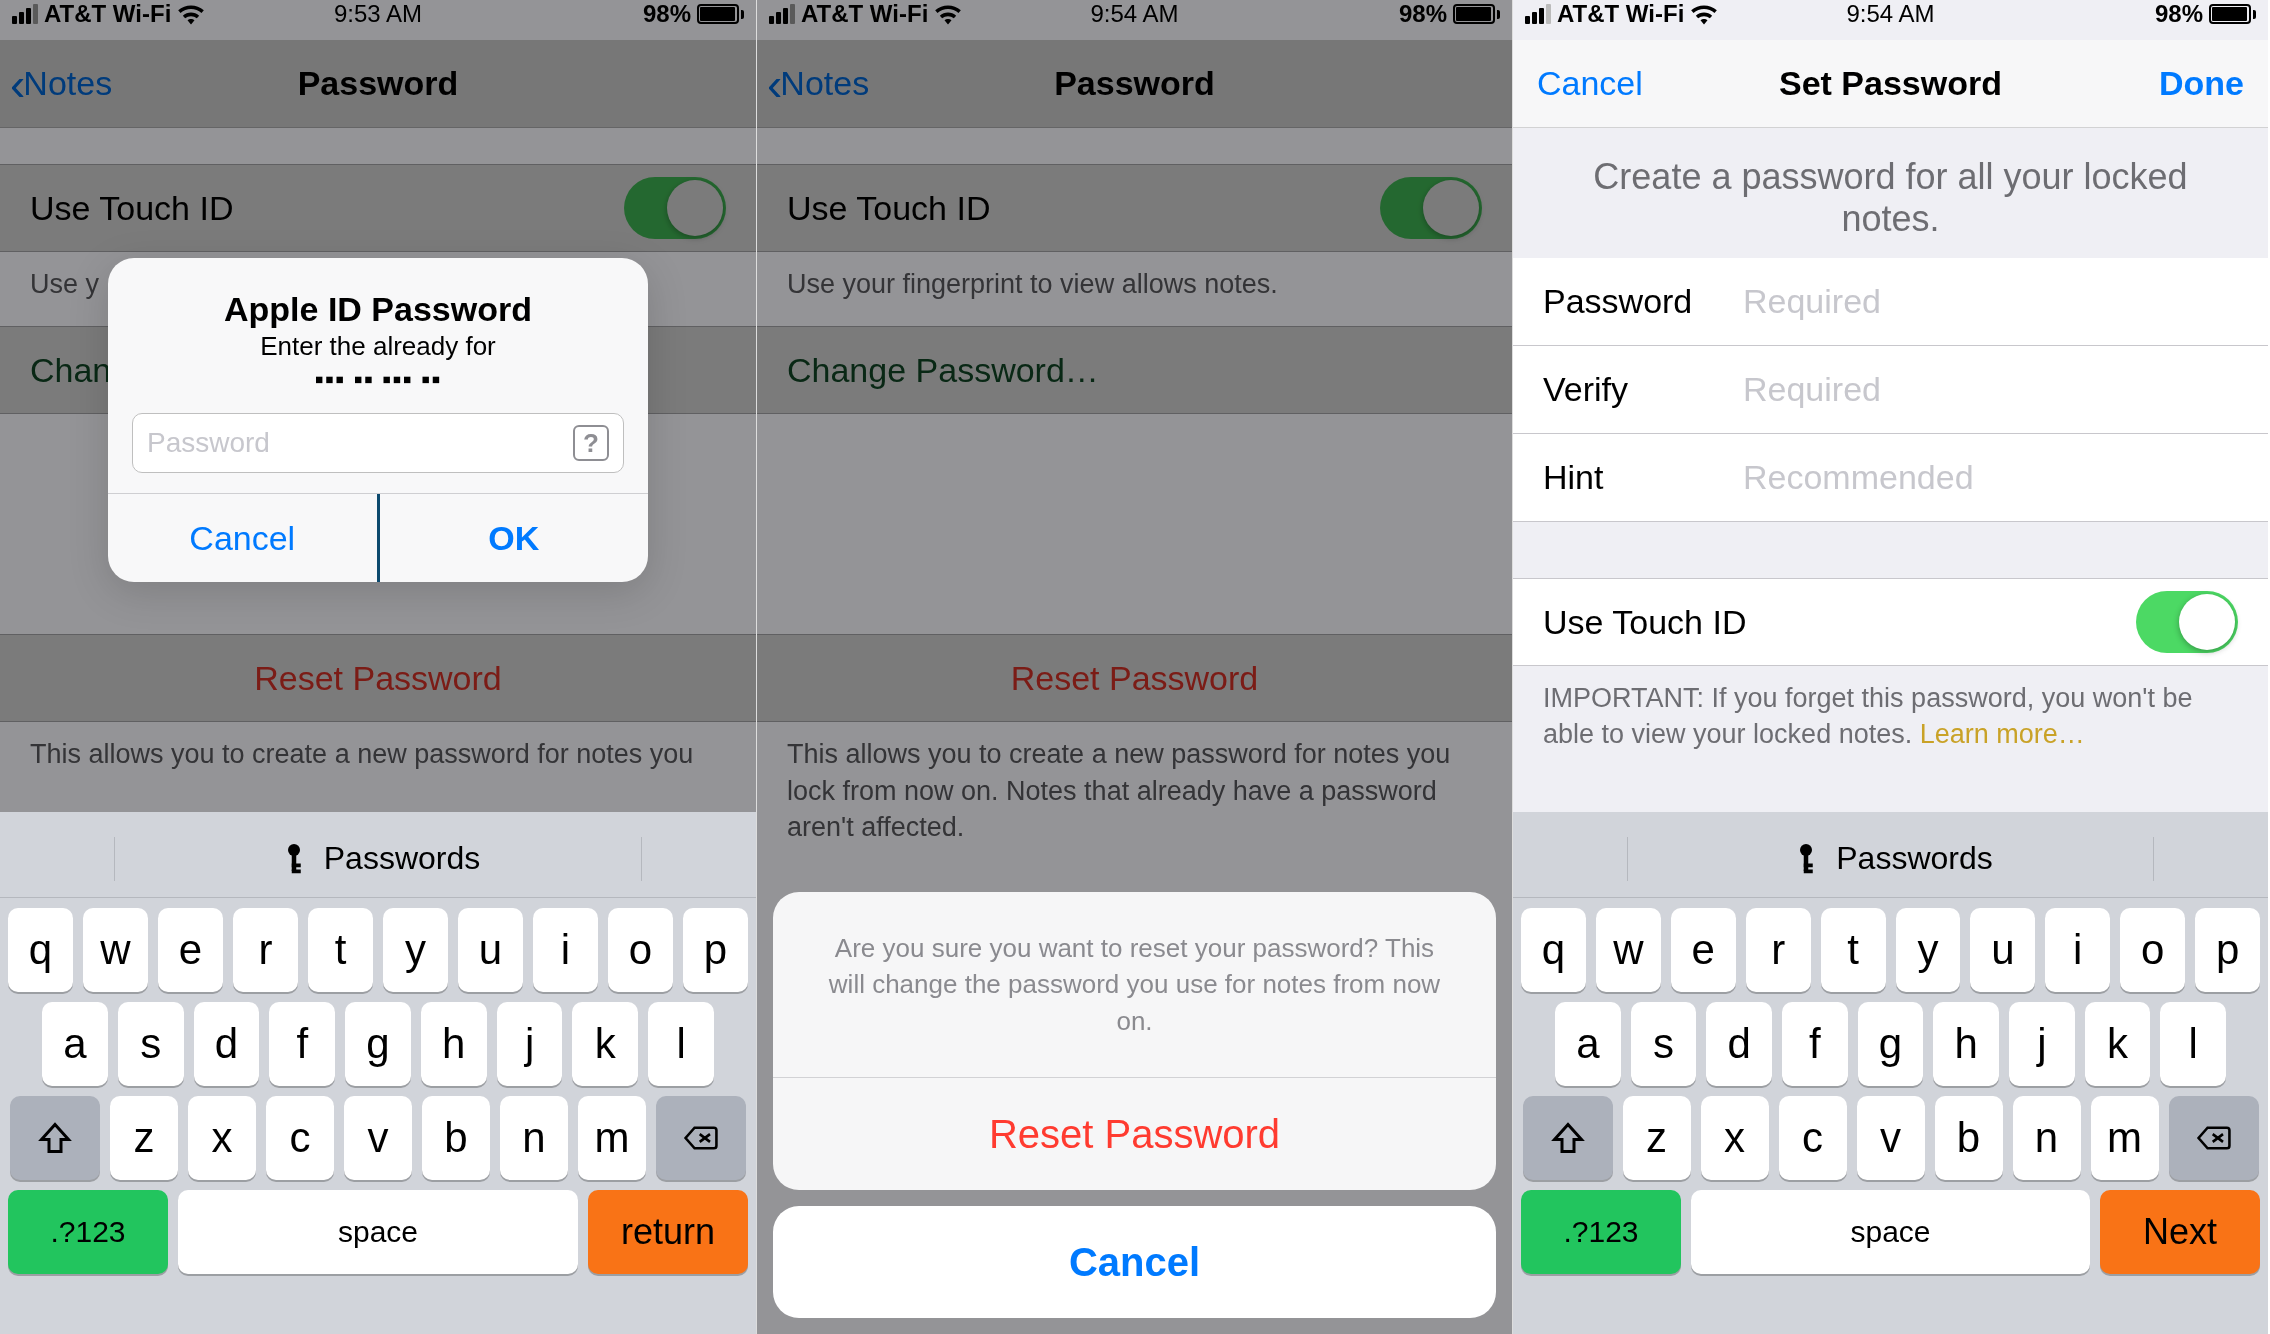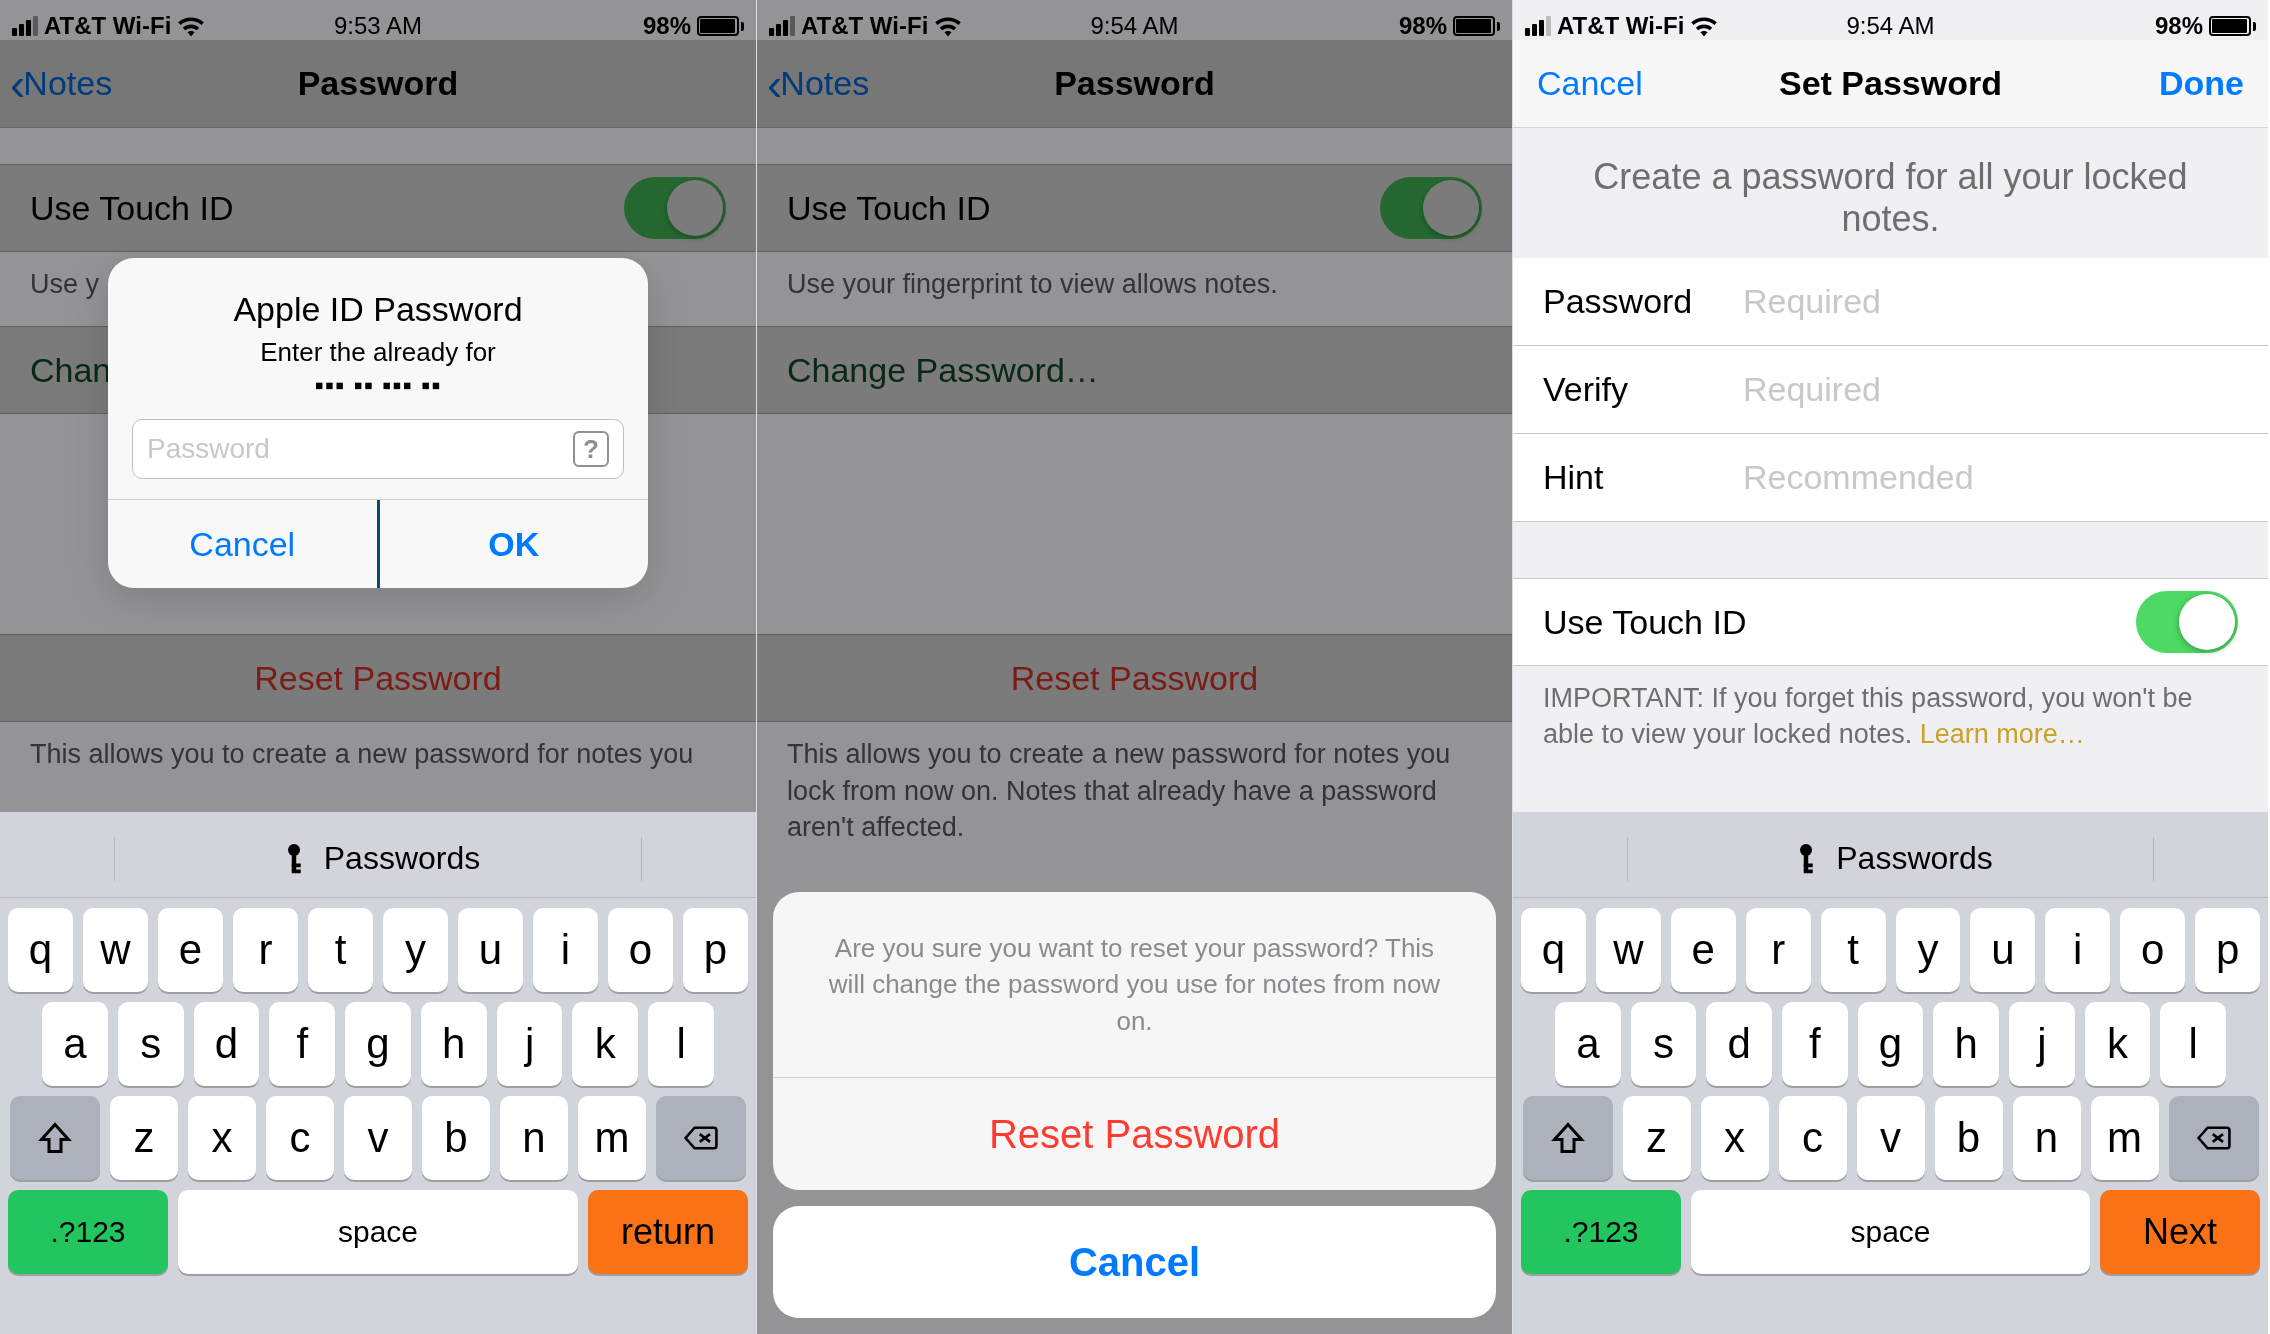--- a/index.html
+++ b/index.html
@@ -1,21 +1,21 @@
 <!DOCTYPE html>
 <html><head>
 <meta charset="utf-8">
 <style>
 *{margin:0;padding:0;box-sizing:border-box;-webkit-font-smoothing:antialiased}
 body{font-family:-apple-system,"Helvetica Neue",Helvetica,Arial,sans-serif;background:#fff;display:flex;width:2270px;height:1334px}
 .phone{width:756px;height:1334px;position:relative;background:#efeff4;overflow:hidden;flex-shrink:0}
 .phone+.phone{border-left:1px solid #ddd}
 
 
-.sb{height:40px;display:flex;align-items:flex-end;justify-content:space-between;padding:0 12px;font-size:24px;font-weight:600;background:transparent;position:relative;z-index:5}
+.sb{height:40px;display:flex;align-items:flex-start;justify-content:space-between;padding:0 12px;font-size:24px;font-weight:600;background:transparent;position:relative;z-index:5}
 .sb-l,.sb-r{display:flex;align-items:center;gap:6px}
 .sb-c{position:absolute;left:50%;transform:translateX(-50%);font-weight:400}
 .sig{display:flex;align-items:flex-end;gap:2px}
 .sig span{width:5px;background:#000;border-radius:1px}
 .sig .b1{height:8px}.sig .b2{height:12px}.sig .b3{height:16px}.sig .b4{height:20px;background:#bbb}
 .wifi{width:28px;height:22px}
 .batt{display:flex;align-items:center;gap:2px}
 .batt-body{width:42px;height:20px;border:2px solid #000;border-radius:4px;padding:1px;display:flex}
 .batt-fill{background:#000;border-radius:1px;width:98%}
 .batt-tip{width:3px;height:9px;background:#000;border-radius:0 2px 2px 0}
@@ -45,21 +45,21 @@
 .form-row:first-child{border-top:1px solid #c8c7cc}
 .form-lab{font-size:34px;width:200px}
 .form-ph{font-size:34px;color:#c7c7cd}
 
 
 .dim{position:absolute;inset:0;background:rgba(0,0,0,.38);z-index:10}
 
 
 .alert{position:absolute;left:50%;top:258px;transform:translateX(-50%);width:540px;background:#f8f8f9;border-radius:26px;overflow:hidden;z-index:20;box-shadow:0 10px 40px rgba(0,0,0,.15)}
 .alert-head{padding:32px 28px 18px;text-align:center}
-.alert-title{font-size:34px;font-weight:400;margin-bottom:6px}
+.alert-title{font-size:34px;font-weight:700;margin-bottom:0}
 .alert-msg{font-size:26px;line-height:1.35}
 .alert-redact{font-size:26px;letter-spacing:1px;filter:blur(0.5px)}
 .alert-input-wrap{padding:0 24px 20px}
 .alert-input{width:100%;height:60px;border:1px solid #bfbfbf;border-radius:10px;background:#fff;padding:0 14px;font-size:28px;display:flex;align-items:center;justify-content:space-between;color:#c7c7cd}
 .alert-q{width:36px;height:36px;border:2px solid #8e8e93;color:#8e8e93;border-radius:6px;display:flex;align-items:center;justify-content:center;font-size:26px;font-weight:700}
 .alert-btns{display:flex;border-top:1px solid #cfcfd2}
 .alert-btn{flex:1;height:88px;display:flex;align-items:center;justify-content:center;font-size:34px;color:#007aff}
 .alert-btn+.alert-btn{border-left:3px solid #0c4a6e;font-weight:700}
 
 

